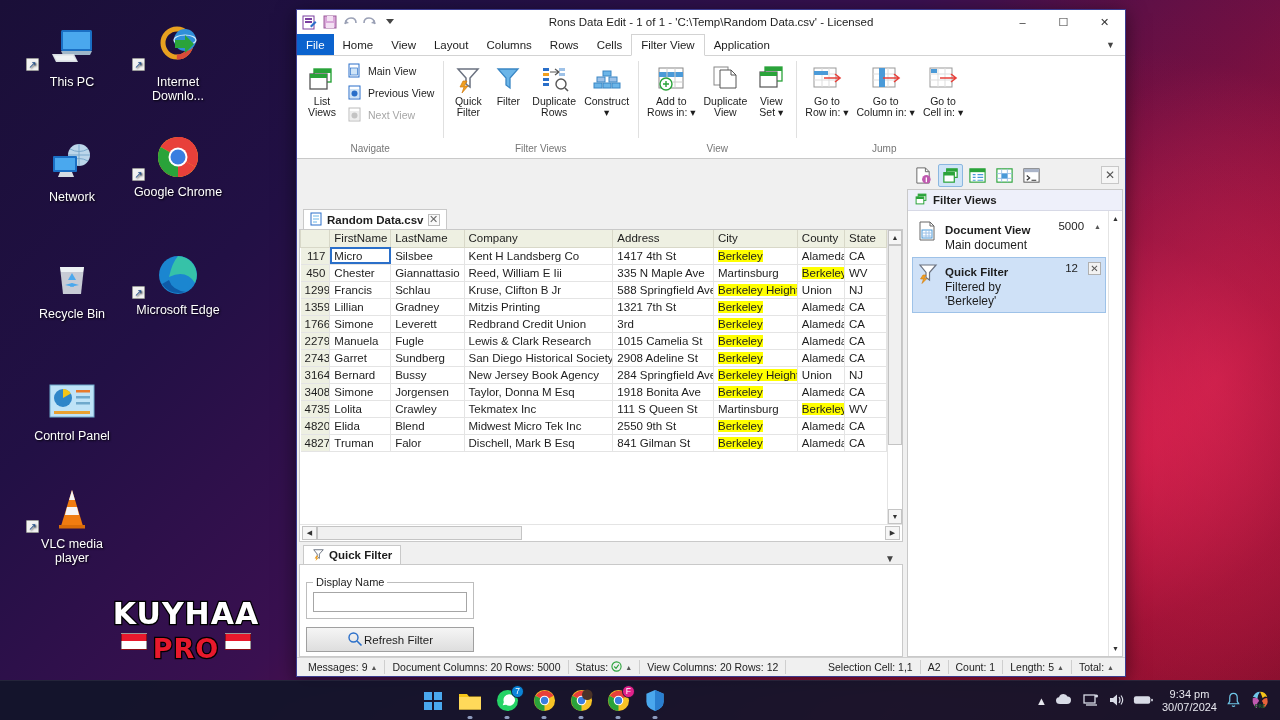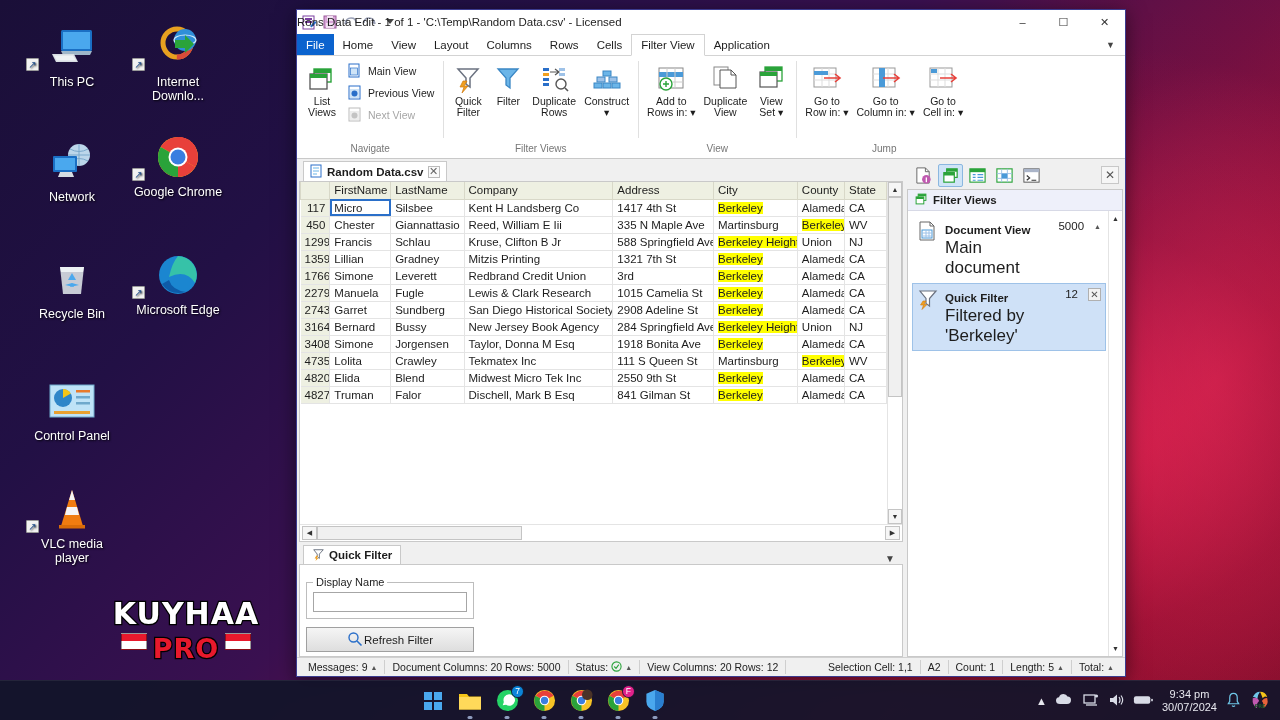--- a/index.html
+++ b/index.html
@@ -56,21 +56,21 @@
     display: flex; flex-direction: column;
     box-shadow: 0 4px 18px rgba(0,0,0,.5);
   }
   .titlebar {
     height: 24px; background: #ffffff; display: flex; align-items: center;
     position: relative; flex: 0 0 24px;
   }
   .qat { display: flex; align-items: center; gap: 3px; padding-left: 4px; }
   .qat-btn { width: 17px; height: 17px; display: flex; align-items: center; justify-content: center; }
   .title-text {
-    position: absolute; left: 0; right: 0; 
+    position: absolute; left: 0; right: 0; text-align: center;
     font-size: 11.5px; color: #1d1d1d; pointer-events: none;
   }
   .wctrls { margin-left: auto; display: flex; height: 100%; }
   .wctrl {
     width: 41px; height: 100%; display: flex; align-items: center; justify-content: center;
     font-size: 11px; color: #333;
   }
 
   
   .tabbar {
@@ -109,21 +109,21 @@
   .rbtn.small .ico { height: 18px; width: 18px; }
   .rbtn.disabled { color: #a6a6a6; }
   .rstack { display: flex; flex-direction: column; justify-content: center; }
 
   
   .appbody { flex: 1; display: flex; background: #f0f0f0; padding: 2px 2px 0; gap: 0; min-height: 0; }
   .leftpane { flex: 1; display: flex; flex-direction: column; min-width: 0; }
   .rightpane { flex: 0 0 216px; display: flex; flex-direction: column; margin-left: 4px; }
 
   
-  .doctabs { height: 20px; display: flex; align-items: flex-end; padding-left: 4px; flex: 0 0 20px; }
+  .doctabs { height: 20px; display: flex; align-items: flex-end; padding-left: 4px; flex: 0 0 20px; margin-top: 48px; }
   .doctab {
     height: 20px; display: flex; align-items: center; gap: 4px; padding: 0 6px;
     background: #fff; border: 1px solid #c9c9c9; border-bottom: none; font-size: 11.5px;
     font-weight: bold; color: #1d1d1d;
   }
   .doctab .x { font-size: 11px; color: #666; border: 1px solid #bbb; width: 12px; height: 12px;
                display:flex; align-items:center; justify-content:center; font-weight: normal; background:#fafafa;}
 
   
   .gridwrap {
@@ -228,21 +228,21 @@
   }
   .rp-list { flex: 1; display: flex; min-height: 0; }
   .rp-items { flex: 1; padding: 4px 2px 0 4px; }
   .rp-item {
     display: flex; align-items: flex-start; gap: 6px; padding: 4px 4px;
     border: 1px solid transparent; position: relative;
   }
   .rp-item.sel { background: #cfe1f7; border-color: #9ec2e8; }
   .rp-item .txts { flex: 1; min-width: 0; }
   .rp-item .t1 { font-size: 11.5px; font-weight: bold; color: #1d1d1d; }
-  .rp-item .t2 { font-size: 17px; color: #1d1d1d; }
+  .rp-item .t2 { font-size: 12px; color: #1d1d1d; }
   .rp-item .cnt { font-size: 11.5px; color: #1d1d1d; padding-left: 4px; }
   .rp-item .xbtn { width: 13px; height: 13px; border: 1px solid #b0b0b0; background: #f2f2f2;
                    font-size: 10px; display: flex; align-items: center; justify-content: center; color: #555; margin-left: 4px; }
   .rp-item .caret { font-size: 7px; color: #555; margin-left: 4px; padding-top: 3px; }
   .rp-vsb { flex: 0 0 14px; border-left: 1px solid #e4e4e4; display: flex; flex-direction: column;
             justify-content: space-between; background: #fff; }
 
   
   .statusbar {
     flex: 0 0 19px; background: #f0f0f0; border-top: 1px solid #d0d0d0;

